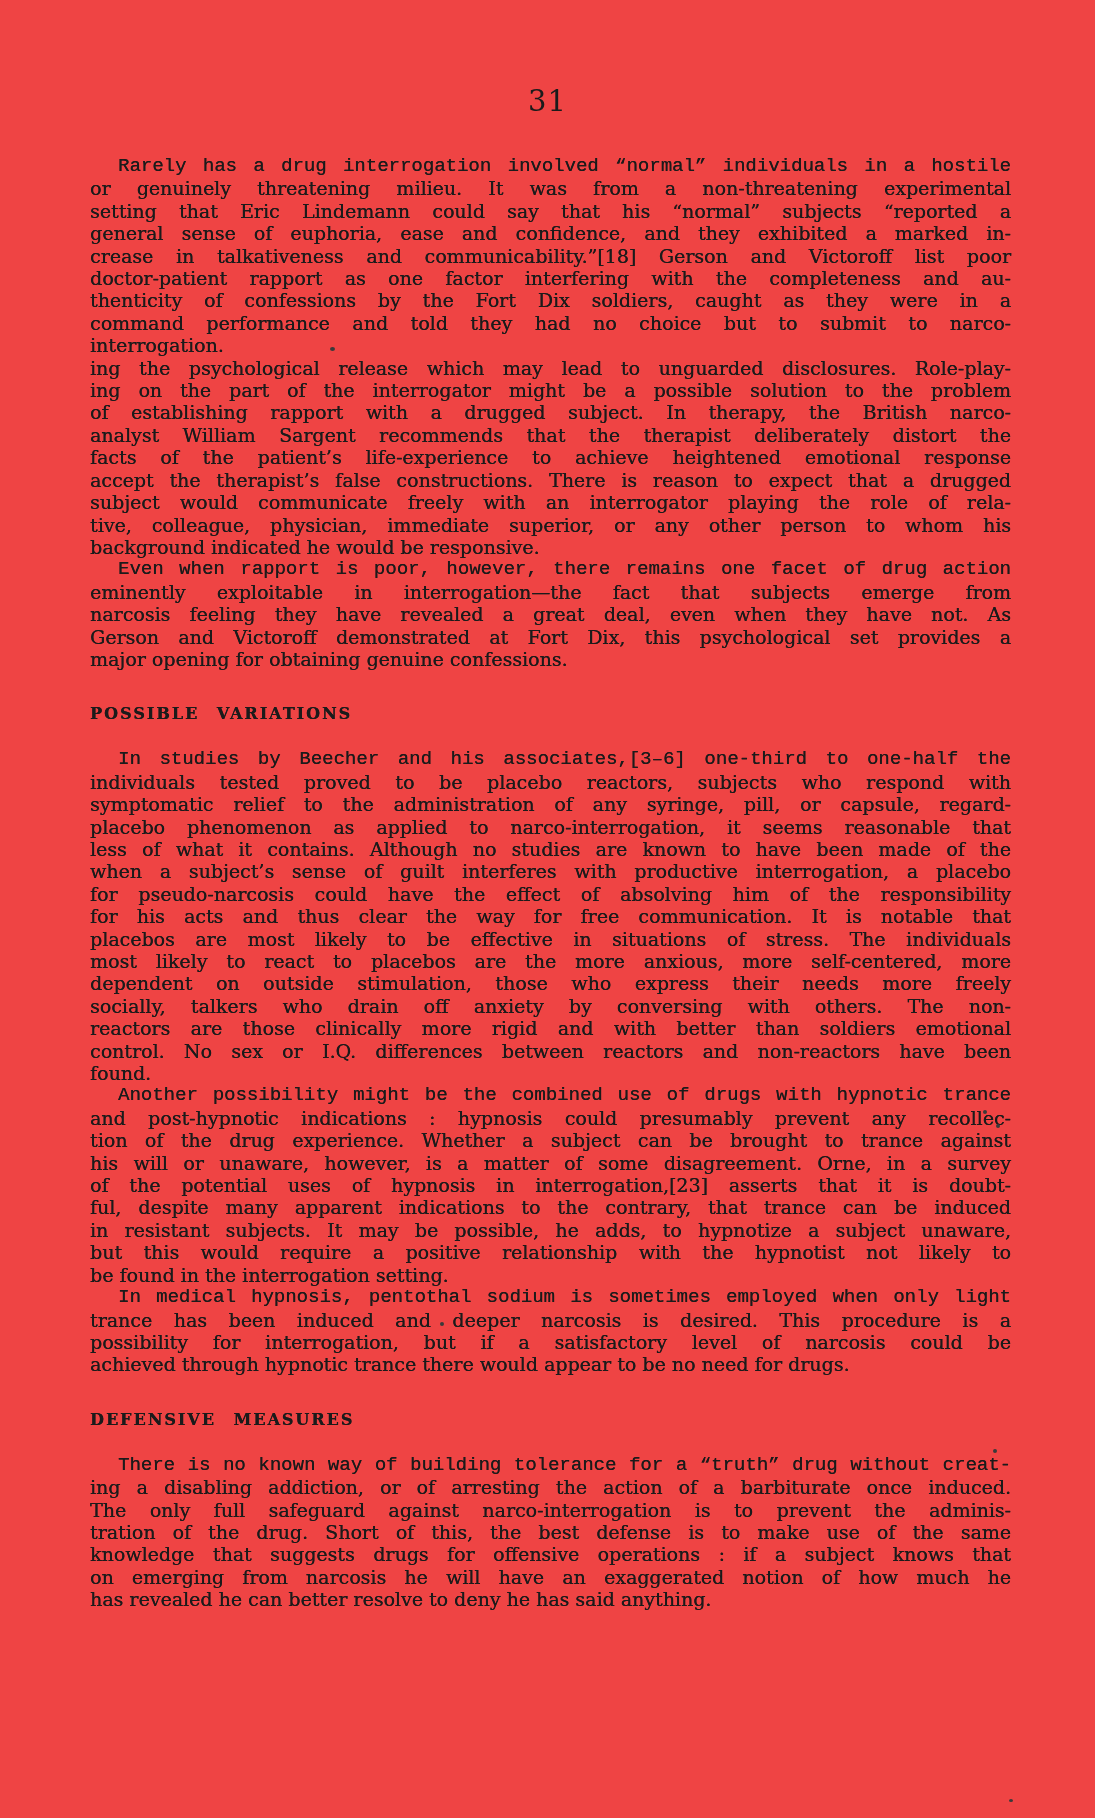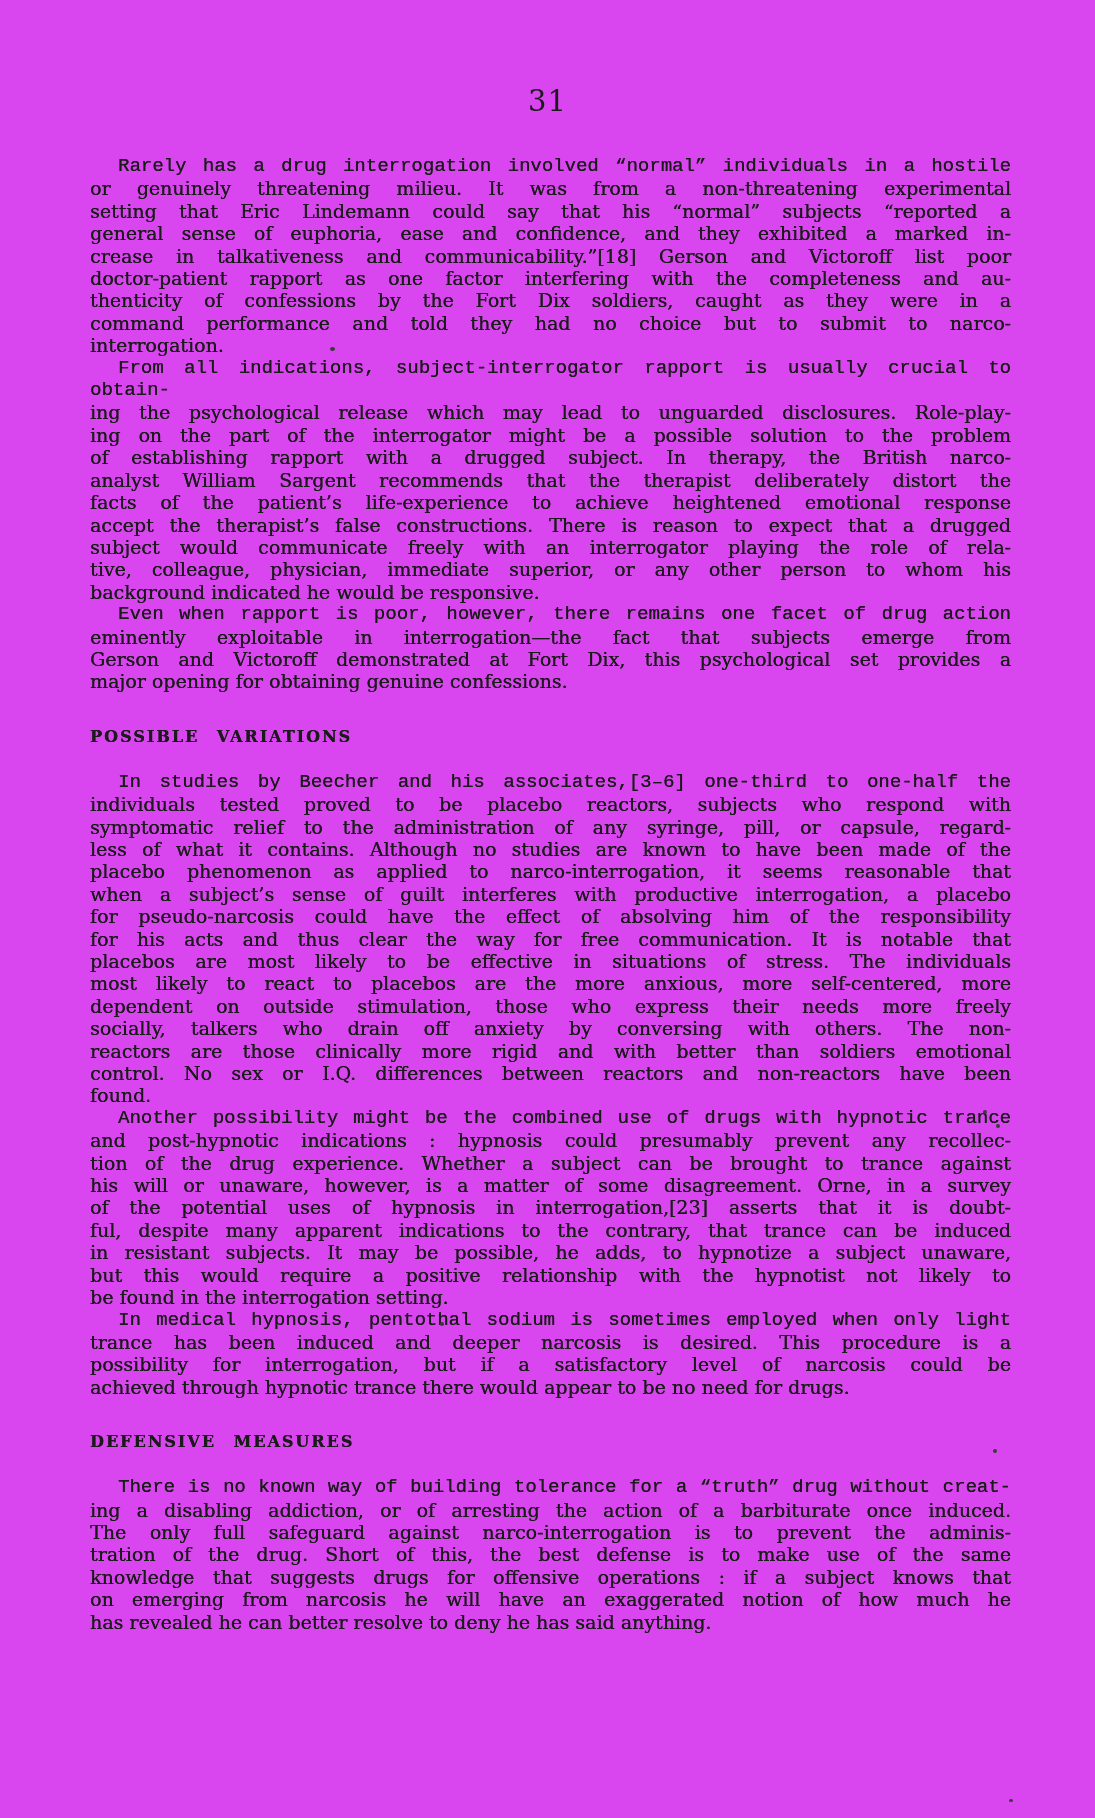--- a/index.html
+++ b/index.html
@@ -4,21 +4,21 @@
 <style>
   html, body {
     margin: 0;
     padding: 0;
     background: #ffffff;
   }
   .page {
     position: relative;
     width: 1095px;
     height: 1818px;
-    background: #d946ef;
+    background: #ef4444;
     color: #1b1b1b;
     font-family: "DejaVu Serif", serif;
     overflow: hidden;
   }
   .page-number {
     position: absolute;
     top: 84px;
     left: 0;
     width: 100%;
     text-align: center;
@@ -78,44 +78,44 @@
         <div class="line">or genuinely threatening milieu. It was from a non-threatening experimental</div>
         <div class="line">setting that Eric Lindemann could say that his “normal” subjects “reported a</div>
         <div class="line">general sense of euphoria, ease and confidence, and they exhibited a marked in-</div>
         <div class="line">crease in talkativeness and communicability.”[18] Gerson and Victoroff list poor</div>
         <div class="line">doctor-patient rapport as one factor interfering with the completeness and au-</div>
         <div class="line">thenticity of confessions by the Fort Dix soldiers, caught as they were in a</div>
         <div class="line">command performance and told they had no choice but to submit to narco-</div>
         <div class="line last">interrogation.</div>
       </div>
       <div class="paragraph">
-        <div class="line first">From all indications, subject-interrogator rapport is usually crucial to obtain-</div>
         <div class="line">ing the psychological release which may lead to unguarded disclosures. Role-play-</div>
         <div class="line">ing on the part of the interrogator might be a possible solution to the problem</div>
         <div class="line">of establishing rapport with a drugged subject. In therapy, the British narco-</div>
         <div class="line">analyst William Sargent recommends that the therapist deliberately distort the</div>
         <div class="line">facts of the patient’s life-experience to achieve heightened emotional response</div>
         <div class="line">accept the therapist’s false constructions. There is reason to expect that a drugged</div>
         <div class="line">subject would communicate freely with an interrogator playing the role of rela-</div>
         <div class="line">tive, colleague, physician, immediate superior, or any other person to whom his</div>
         <div class="line last">background indicated he would be responsive.</div>
       </div>
       <div class="paragraph">
         <div class="line first">Even when rapport is poor, however, there remains one facet of drug action</div>
         <div class="line">eminently exploitable in interrogation—the fact that subjects emerge from</div>
+        <div class="line">narcosis feeling they have revealed a great deal, even when they have not. As</div>
         <div class="line">Gerson and Victoroff demonstrated at Fort Dix, this psychological set provides a</div>
         <div class="line last">major opening for obtaining genuine confessions.</div>
       </div>
       <div class="heading">POSSIBLE VARIATIONS</div>
       <div class="paragraph">
         <div class="line first">In studies by Beecher and his associates,[3–6] one-third to one-half the</div>
         <div class="line">individuals tested proved to be placebo reactors, subjects who respond with</div>
         <div class="line">symptomatic relief to the administration of any syringe, pill, or capsule, regard-</div>
+        <div class="line">placebo phenomenon as applied to narco-interrogation, it seems reasonable that</div>
         <div class="line">less of what it contains. Although no studies are known to have been made of the</div>
-        <div class="line">placebo phenomenon as applied to narco-interrogation, it seems reasonable that</div>
         <div class="line">when a subject’s sense of guilt interferes with productive interrogation, a placebo</div>
         <div class="line">for pseudo-narcosis could have the effect of absolving him of the responsibility</div>
         <div class="line">for his acts and thus clear the way for free communication. It is notable that</div>
         <div class="line">placebos are most likely to be effective in situations of stress. The individuals</div>
         <div class="line">most likely to react to placebos are the more anxious, more self-centered, more</div>
         <div class="line">dependent on outside stimulation, those who express their needs more freely</div>
         <div class="line">socially, talkers who drain off anxiety by conversing with others. The non-</div>
         <div class="line">reactors are those clinically more rigid and with better than soldiers emotional</div>
         <div class="line">control. No sex or I.Q. differences between reactors and non-reactors have been</div>
         <div class="line last">found.</div>

